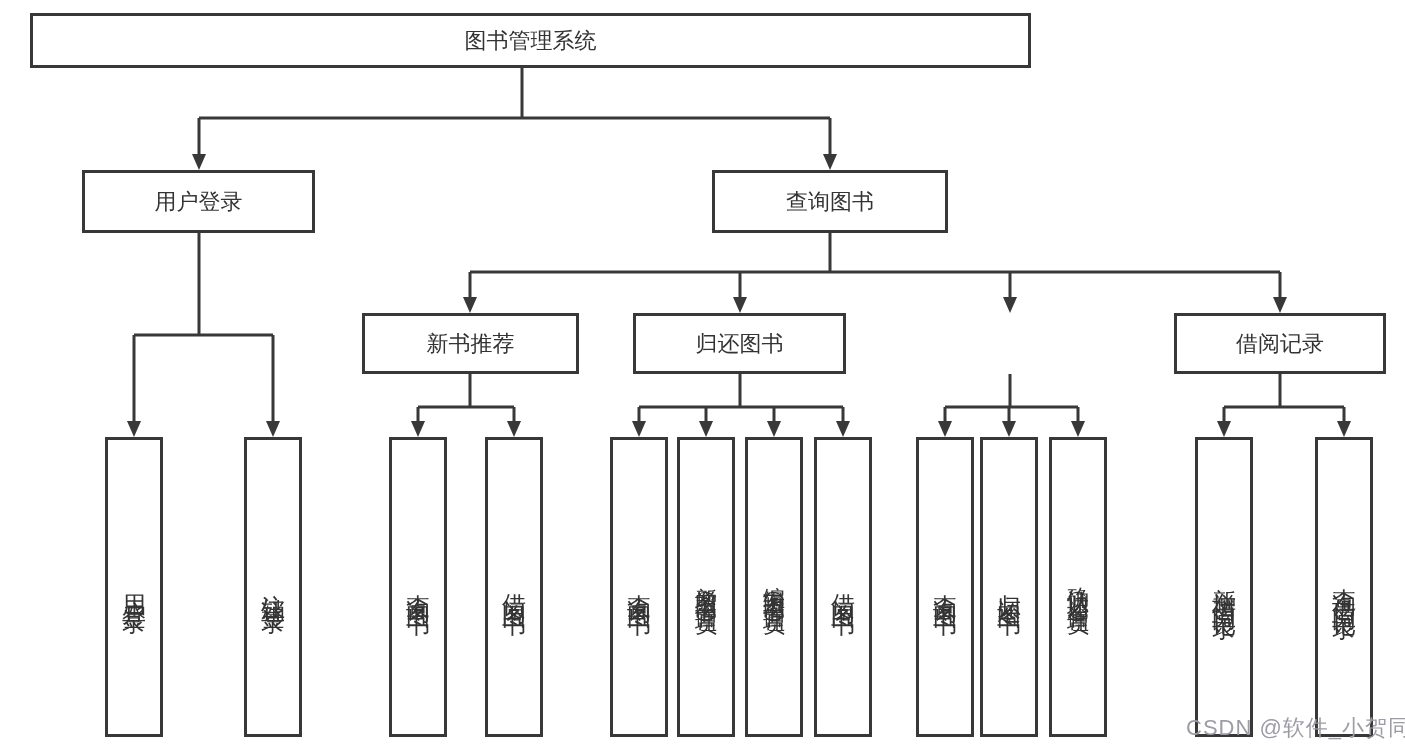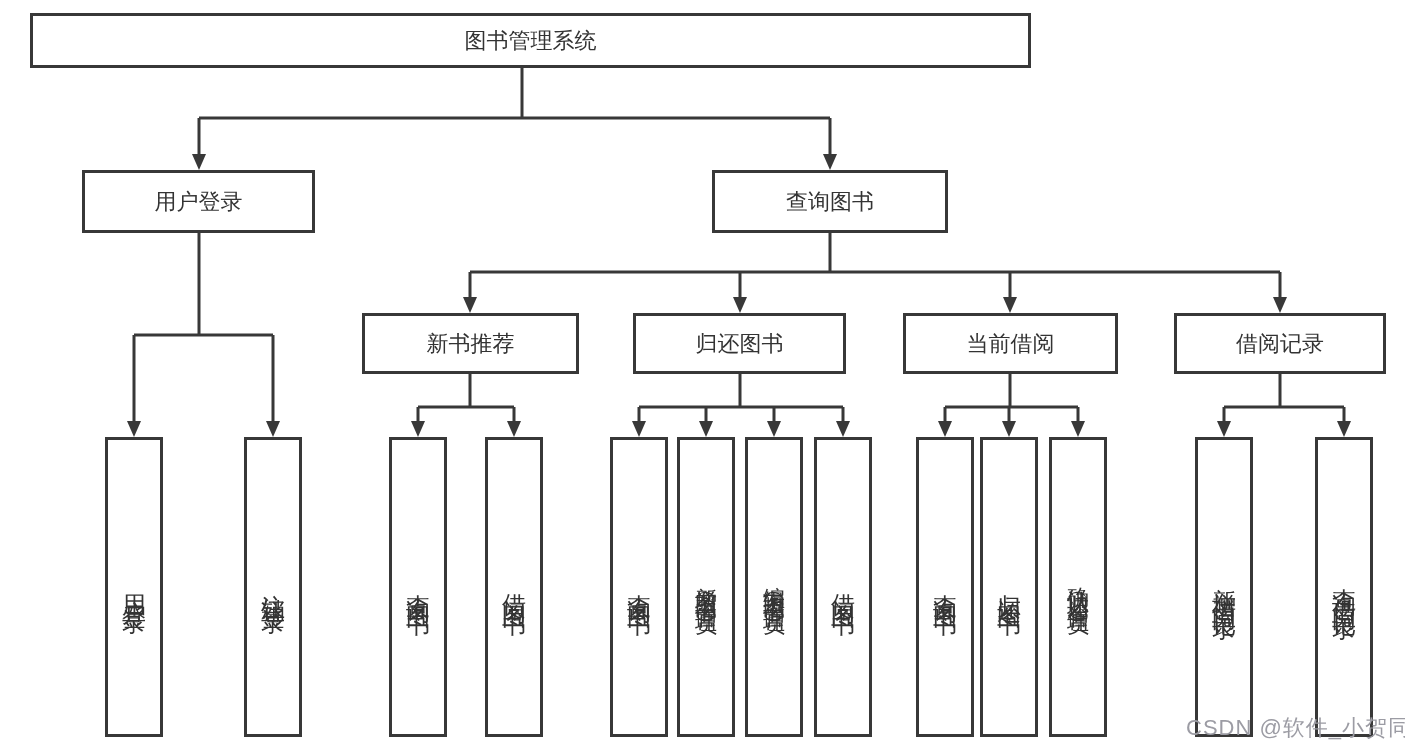--- a/index.html
+++ b/index.html
@@ -105,21 +105,20 @@
     </g>
   </svg>
 
   <div class="hbox" style="left:30px; top:13px; width:1001px; height:55px;">图书管理系统</div>
 
   <div class="hbox" style="left:82px; top:170px; width:233px; height:63px;">用户登录</div>
   <div class="hbox" style="left:712px; top:170px; width:236px; height:63px;">查询图书</div>
 
   <div class="hbox" style="left:362px; top:313px; width:217px; height:61px;">新书推荐</div>
   <div class="hbox" style="left:633px; top:313px; width:213px; height:61px;">归还图书</div>
-  <div class="hbox" style="left:903px; top:313px; width:215px; height:61px;">当前借阅</div>
   <div class="hbox" style="left:1174px; top:313px; width:212px; height:61px;text-align:center;">借阅记录</div>
 
   <div class="vbox" style="left:105px;">用户登录</div>
   <div class="vbox" style="left:244px;">注销登录</div>
 
   <div class="vbox" style="left:389px;">查询图书</div>
   <div class="vbox" style="left:485px;">借阅图书</div>
 
   <div class="vbox" style="left:610px;">查询图书</div>
   <div class="vbox" style="left:677px; font-size:22px; letter-spacing:4px;">新增图书（管理员）</div>

